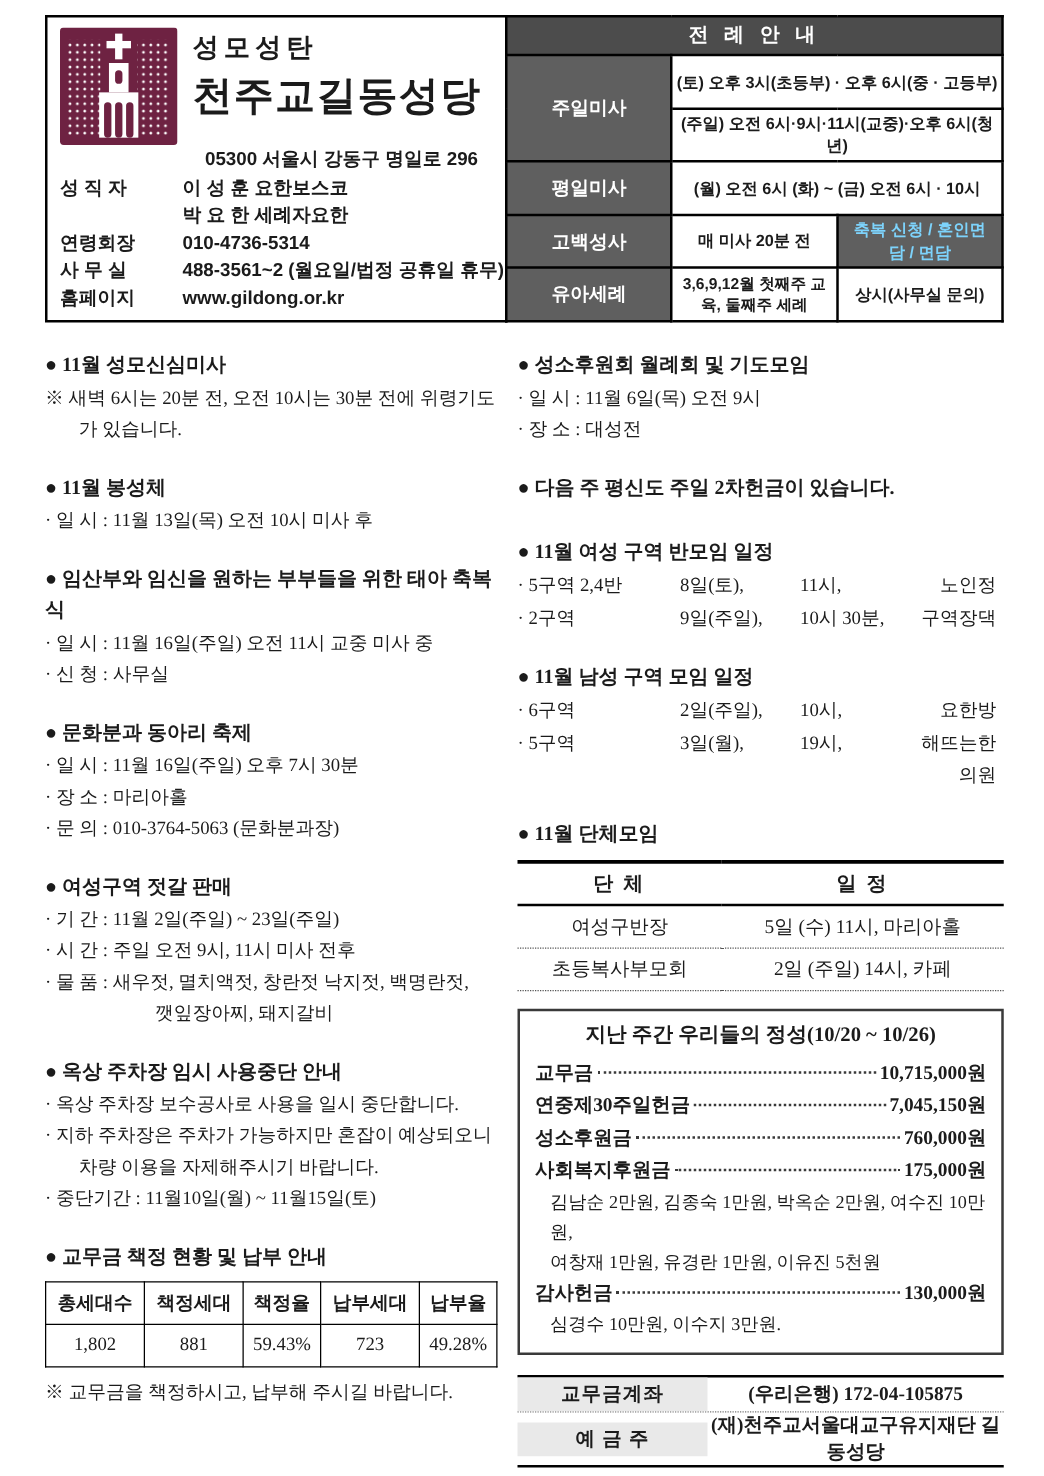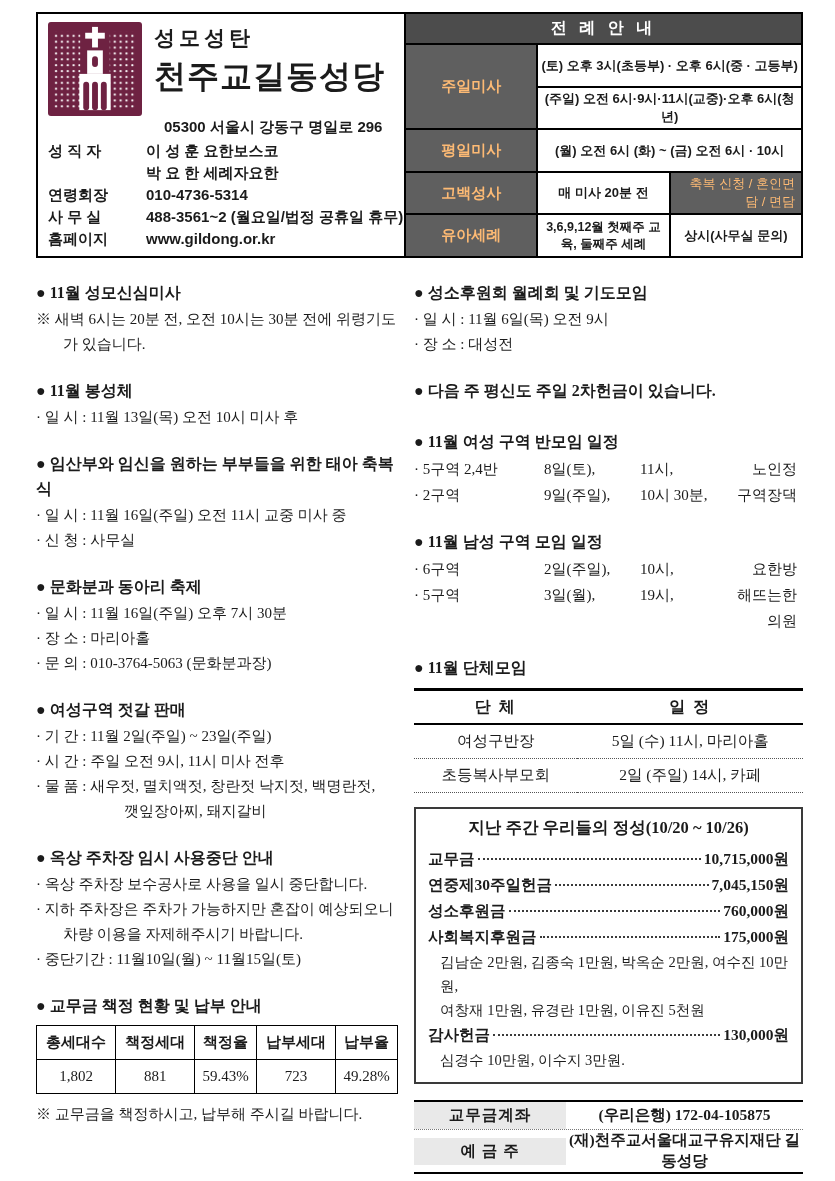--- a/index.html
+++ b/index.html
@@ -18,23 +18,23 @@
   .h-title{font-size:32px;font-weight:bold;letter-spacing:1px;margin-top:3px;}
   .h-address{font-size:15px;font-weight:bold;margin:2px 0 3px 116px;}
   .info-line{display:flex;font-size:15px;line-height:22px;font-weight:bold;}
   .info-label{width:86px;flex:none;}
   .info-value{margin-left:12px;}
   
   .h-right{flex:1;margin-left:-2px;}
   .mass{width:100%;height:100%;border-collapse:collapse;font-family:"Liberation Sans",sans-serif;table-layout:fixed;}
   .mass th,.mass td{border:2px solid #000;}
   .mass .cap{background:#4c4c4c;color:#fff;font-size:16px;font-weight:bold;height:27px;text-align:center;letter-spacing:4px;}
-  .mass .lbl{background:#5f5f5f;color:#fdba74;font-weight:bold;font-size:15px;text-align:center;}
+  .mass .lbl{background:#5f5f5f;color:#ffffff;font-weight:bold;font-size:15px;text-align:center;}
   .mass .cnt{font-size:13px;font-weight:bold;text-align:center;padding:2px 3px;height:36px;}
-  .mass .gry{background:#5f5f5f;color:#fdba74;font-weight:normal;font-size:13px;text-align:right;padding:2px 6px;}
+  .mass .gry{background:#5f5f5f;color:#7dd3fc;font-weight:bold;font-size:13px;text-align:center;padding:2px 6px;}
   .mass .sml{font-size:12.5px;}
   
   .main{display:flex;margin-top:22px;gap:16px;}
   .col-left{width:362px;flex:none;}
   .col-right{flex:1;min-width:0;}
   .section{margin-bottom:21px;}
   .sec-title{font-weight:bold;font-size:16px;line-height:25px;margin-bottom:2px;}
   .line{font-size:15px;line-height:25px;}
   .cont1{padding-left:27px;}
   .cont2{padding-left:88px;}

